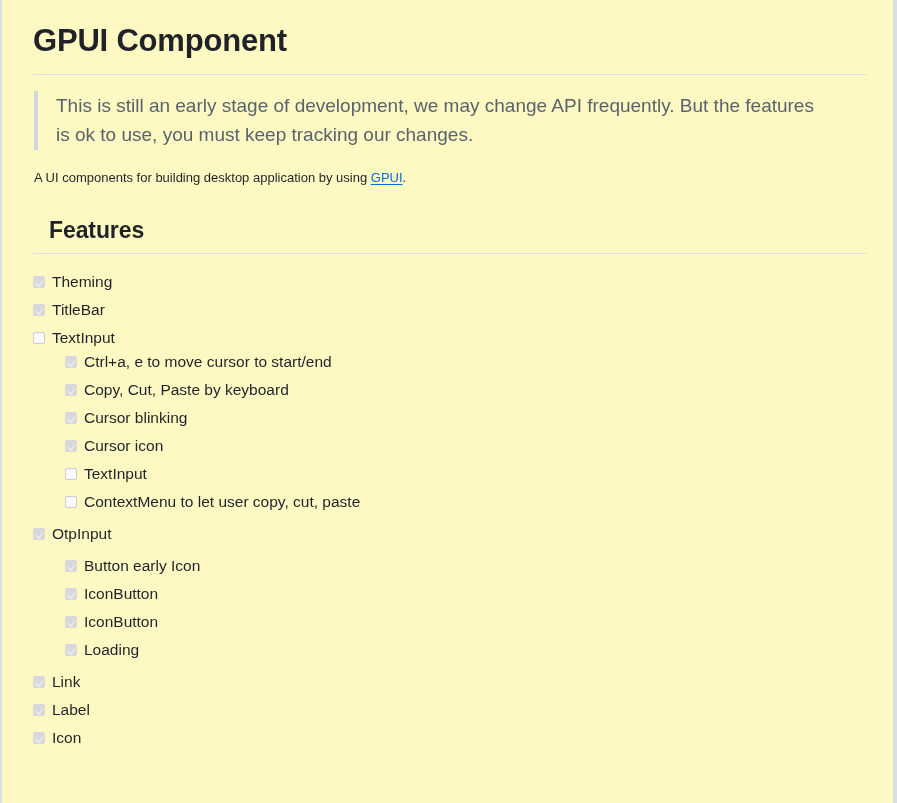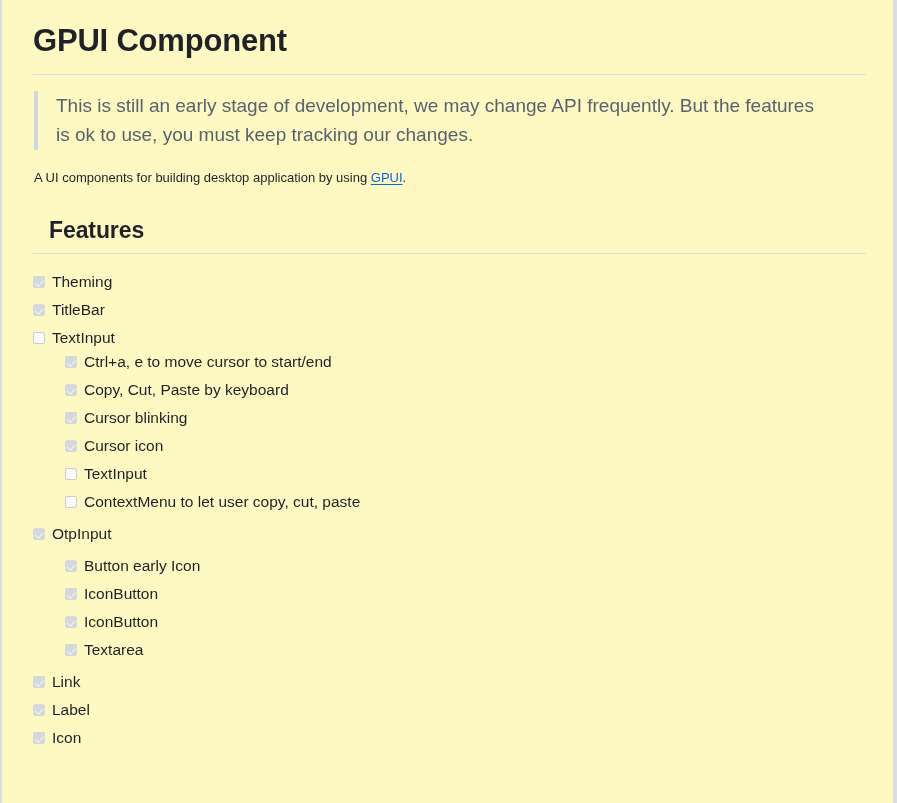--- a/index.html
+++ b/index.html
@@ -243,21 +243,21 @@
             </li>
             <li class="task-item">
               <span class="row-line">
                 <span class="cb checked"></span>
                 <span class="item-label">IconButton</span>
               </span>
             </li>
             <li class="task-item">
               <span class="row-line">
                 <span class="cb checked"></span>
-                <span class="item-label">Textarea</span>
+                <span class="item-label">Loading</span>
               </span>
             </li>
           </ul>
         </li>
         <li class="task-item">
           <span class="row-line">
             <span class="cb checked"></span>
             <span class="item-label">Link</span>
           </span>
         </li>

